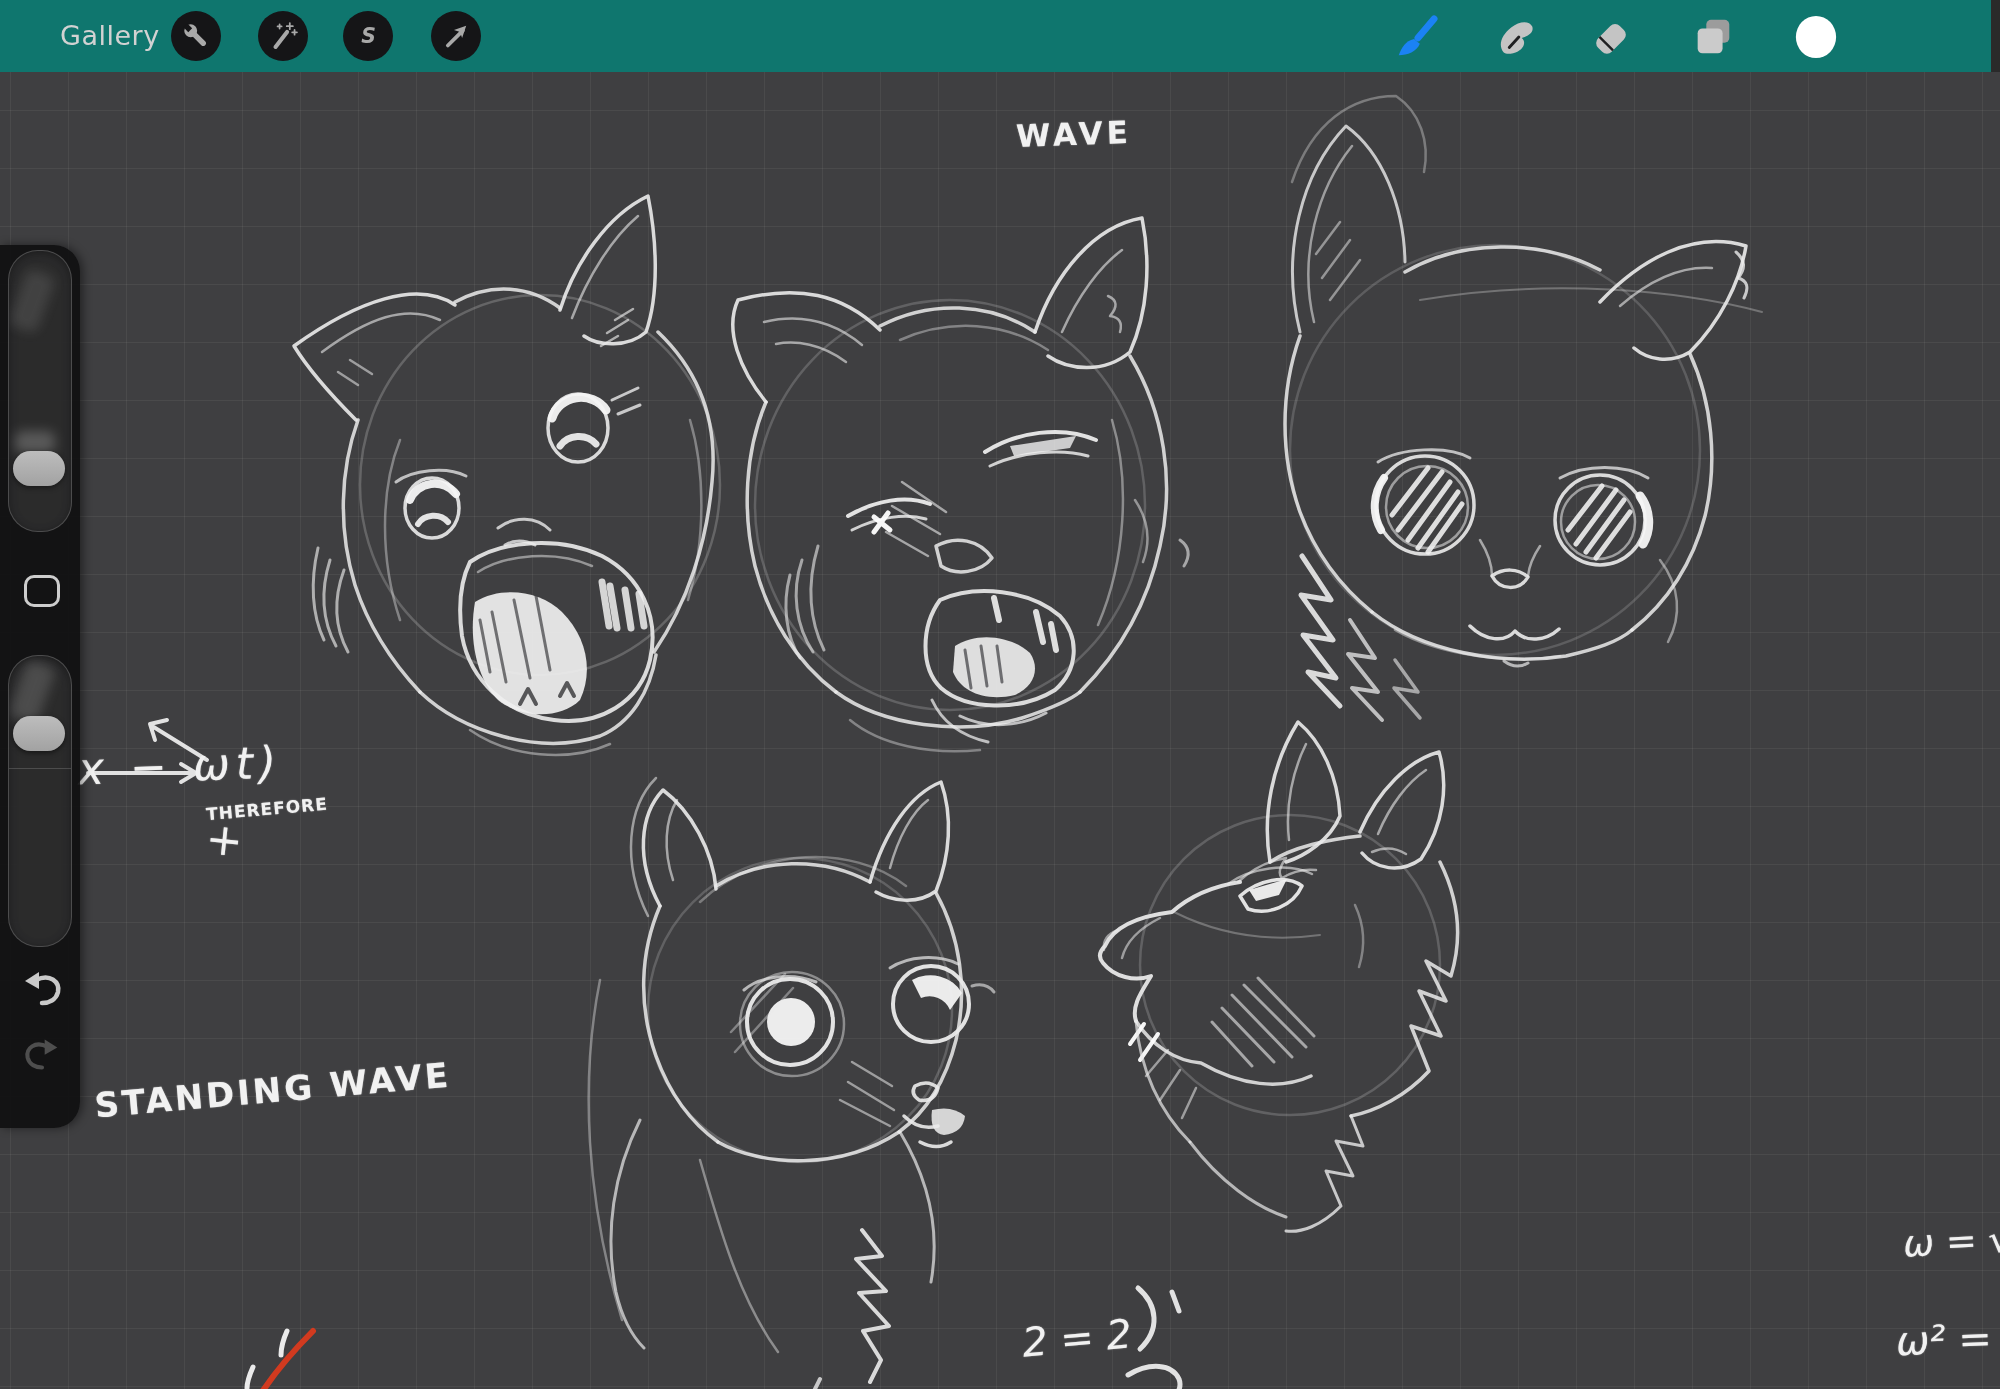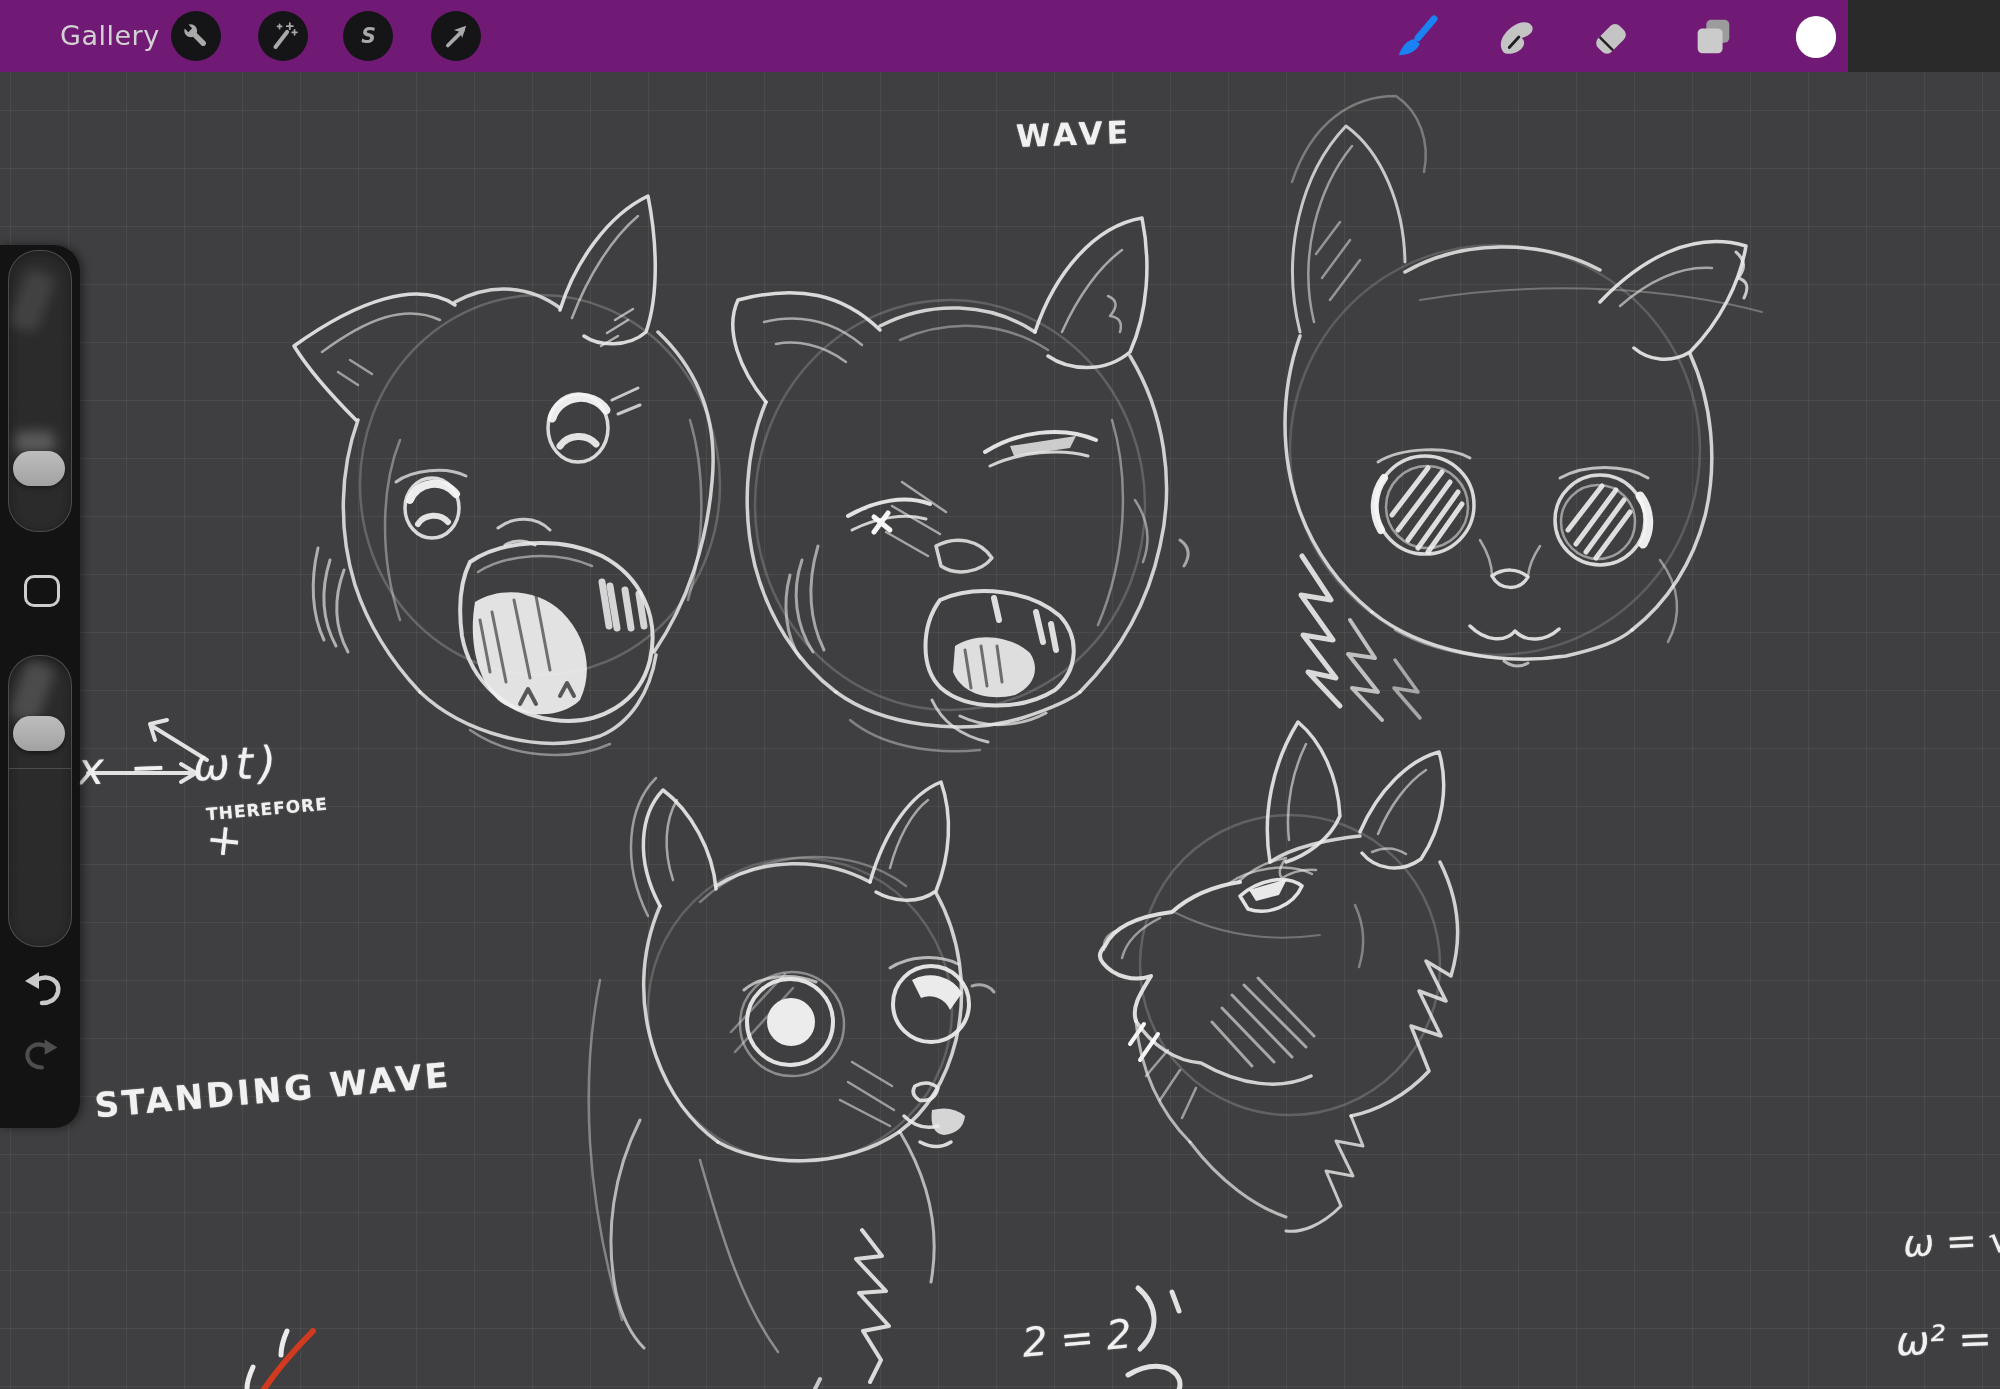--- a/index.html
+++ b/index.html
@@ -1,20 +1,20 @@
 <!DOCTYPE html>
 <html><head>
 <meta charset="utf-8">
 <style>
   html,body{margin:0;padding:0;background:#2a2a2a;}
   body{width:2000px;height:1389px;position:relative;overflow:hidden;
        font-family:"DejaVu Sans",sans-serif;-webkit-font-smoothing:antialiased;}
 
   
-  .toolbar{position:absolute;left:0;top:0;width:1848px;height:72px;background:#701a75;z-index:30;}
+  .toolbar{position:absolute;left:0;top:0;width:1991px;height:72px;background:#0f766e;z-index:30;}
   .gallery-btn{position:absolute;left:60px;top:0;height:72px;line-height:72px;
        font-size:27px;color:#d2d2d2;letter-spacing:.5px;cursor:default;}
   .tool-circle{position:absolute;top:11px;width:50px;height:50px;border-radius:50%;
        background:#151517;display:flex;align-items:center;justify-content:center;}
   .tool-circle svg{display:block;}
   .rtool{position:absolute;top:13px;width:48px;height:48px;display:flex;align-items:center;justify-content:center;}
 
   
   .canvas{position:absolute;left:0;top:72px;width:2000px;height:1317px;background:#3f3f41;
      background-image:

